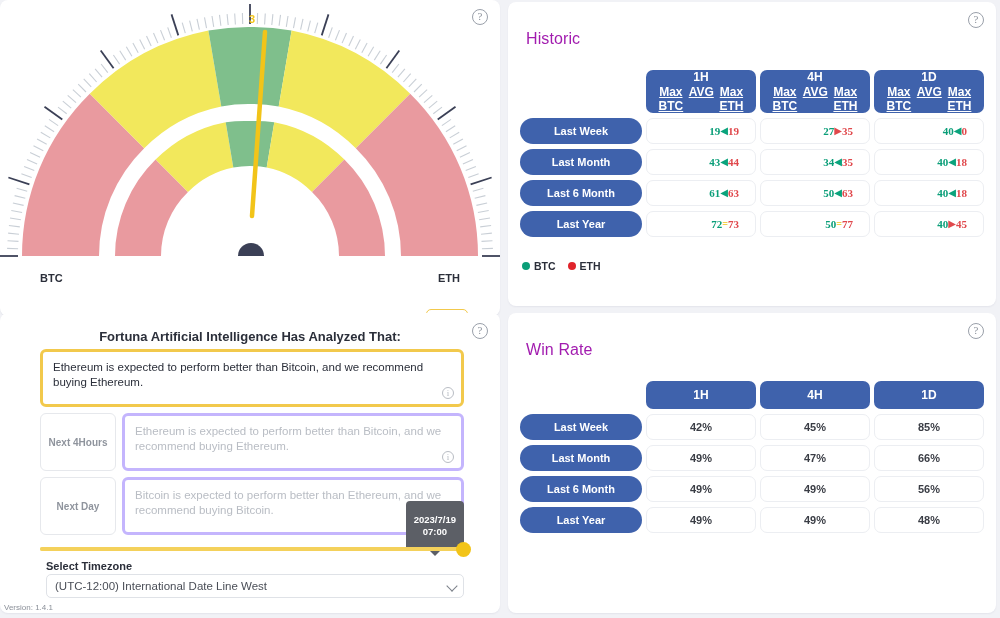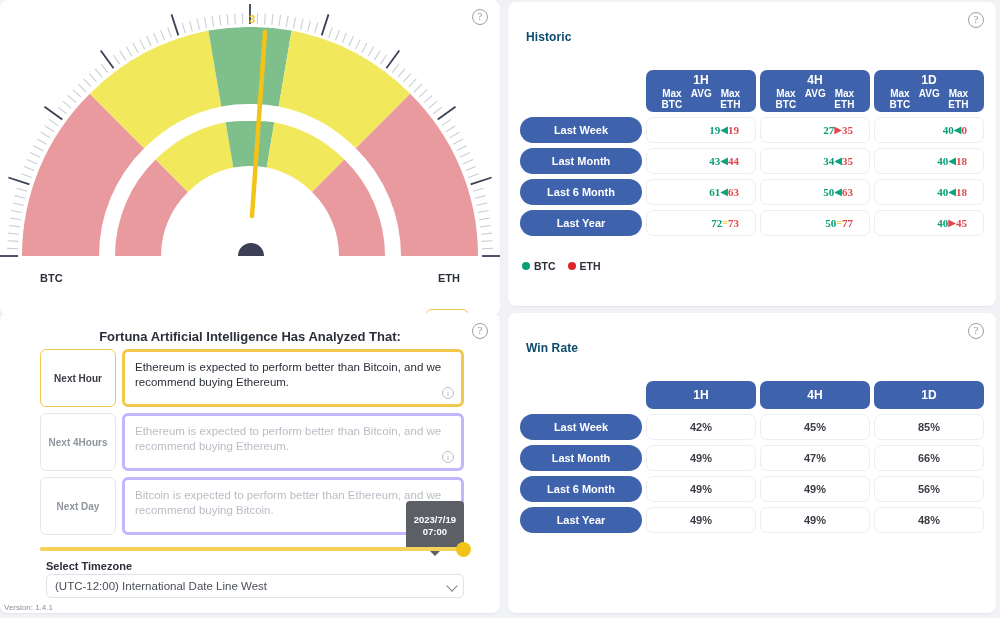--- a/index.html
+++ b/index.html
@@ -115,39 +115,39 @@
     transform: rotate(45deg); pointer-events: none;
   }
   .version { position: absolute; left: 4px; top: 603px; font-size: 8px; color: #8a8f98; }
 
   
   .col-right { width: 496px; height: 618px; position: relative; }
   .hist-card { position: absolute; left: 4px; top: 2px; width: 488px; height: 304px; }
   .win-card  { position: absolute; left: 4px; top: 313px; width: 488px; height: 300px; }
   .panel-title {
     position: absolute; left: 18px; top: 28px;
-    font-size: 12px; font-weight: bold; color: #0c4a6e; letter-spacing: .1px;
+    font-size: 16px; font-weight: normal; color: #a21caf; letter-spacing: .1px;
   }
 
   table.grid { position: absolute; border-collapse: separate; border-spacing: 4px 5px; }
   .hist-grid { left: 8px; top: 63px; width: 472px; }
   .win-grid  { left: 8px; top: 63px; width: 472px; }
 
   .rowlabel {
     background: #3f62ac; color: #fff; font-size: 11px; font-weight: bold;
     text-align: center; border-radius: 13px; height: 24px; width: 122px;
     cursor: pointer;
   }
   .hdr-cell {
     background: #3f62ac; color: #fff; border-radius: 7px; height: 42px;
     text-align: center; padding: 0 4px; cursor: pointer;
   }
   .hdr-main { font-size: 12px; font-weight: bold; display: block; margin-bottom: 1px; }
   .hdr-subs { display: flex; justify-content: space-between; padding: 0 3px; }
-  .hdr-sub { font-size: 10px; font-weight: bold; }
+  .hdr-sub { font-size: 12px; font-weight: bold; text-decoration: underline; }
   .data-cell {
     background: #fff; border: 1px solid #eceef2; border-radius: 7px; height: 26px;
   }
   .trio { display: flex; align-items: center; justify-content: flex-end; padding: 0 16px; font-family: Liberation Serif, serif; }
   .v-btc { font-size: 11px; font-weight: bold; color: #0a9e78; }
   .v-eth { font-size: 11px; font-weight: bold; color: #e0484c; }
   .arrow { font-size: 10px; line-height: 10px; }
   .arrow.left { color: #0aa37c; }
   .arrow.right { color: #e0484c; }
   .arrow.eq { color: #f2c419; font-weight: bold; }
@@ -318,21 +318,20 @@
         </div>
       </div>
     </div>
 
     <div class="card ai-card">
       <div class="help-icon" style="right:12px; top:10px;">?</div>
       <div class="ai-title">Fortuna Artificial Intelligence Has Analyzed That:</div>
 
       <div class="pred-list">
         <div class="pred-row active">
-          <div class="pred-tag">Next Hour</div>
           <div class="pred-body">
             <span>Ethereum is expected to perform better than Bitcoin, and we recommend buying Ethereum.</span>
             <span class="info-icon">i</span>
           </div>
         </div>
         <div class="pred-row">
           <div class="pred-tag">Next 4Hours</div>
           <div class="pred-body">
             <span>Ethereum is expected to perform better than Bitcoin, and we recommend buying Ethereum.</span>
             <span class="info-icon">i</span>

